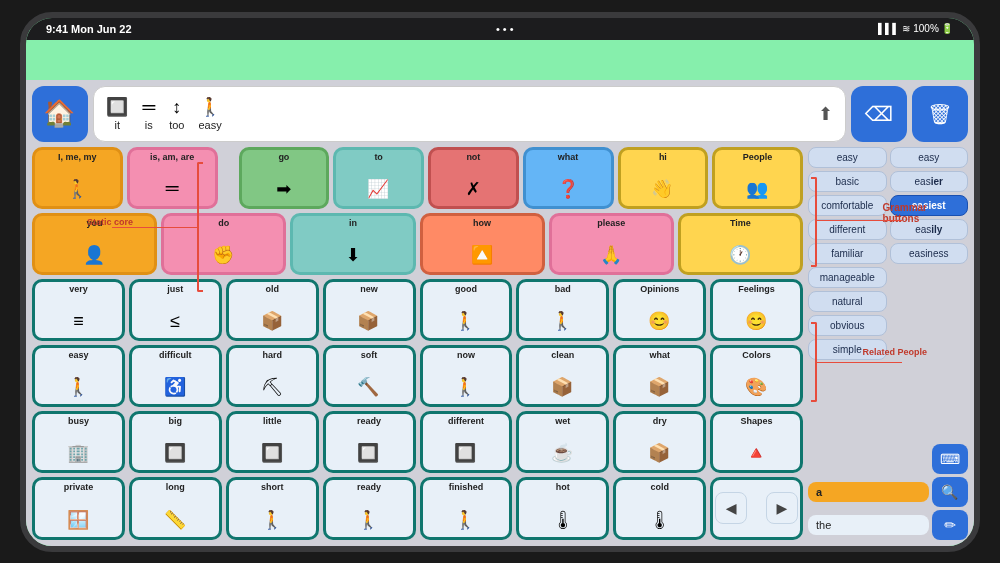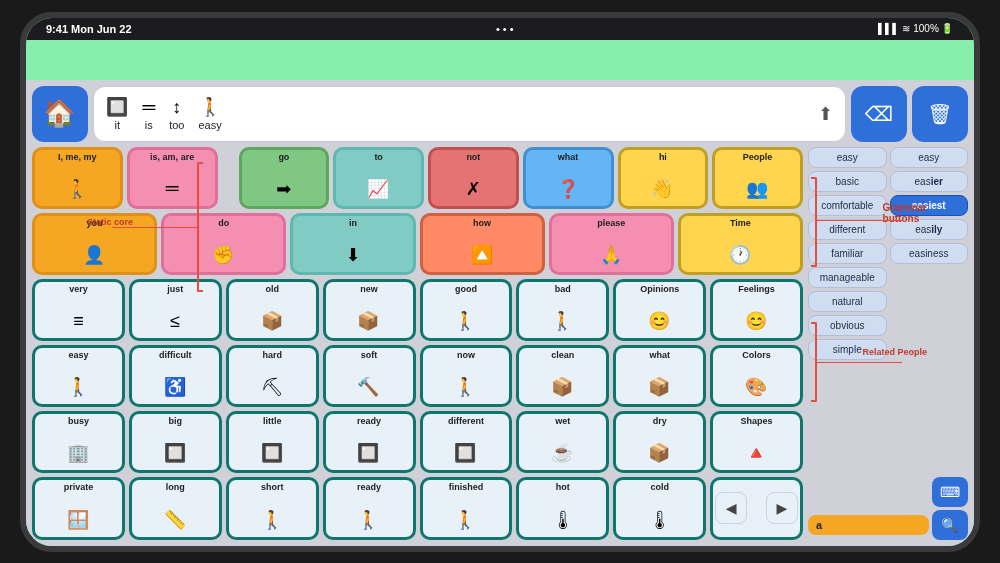--- a/index.html
+++ b/index.html
@@ -569,17 +569,21 @@
         <div style="flex:1;"></div>
 
         <div class="bottom-right">
           <div style="display:flex;justify-content:flex-end;">
             <div class="keyboard-btn">⌨</div>
           </div>
           <div class="word-input-row">
             <div class="word-input">a</div>
             <div class="search-btn">🔍</div>
           </div>
+          <div class="word-input-row">
+            <div class="word-input-2">the</div>
+            <div class="pencil-btn">✏</div>
+          </div>
         </div>
       </div>
     </div>
   </div>
 </div>
 
 </body></html>

